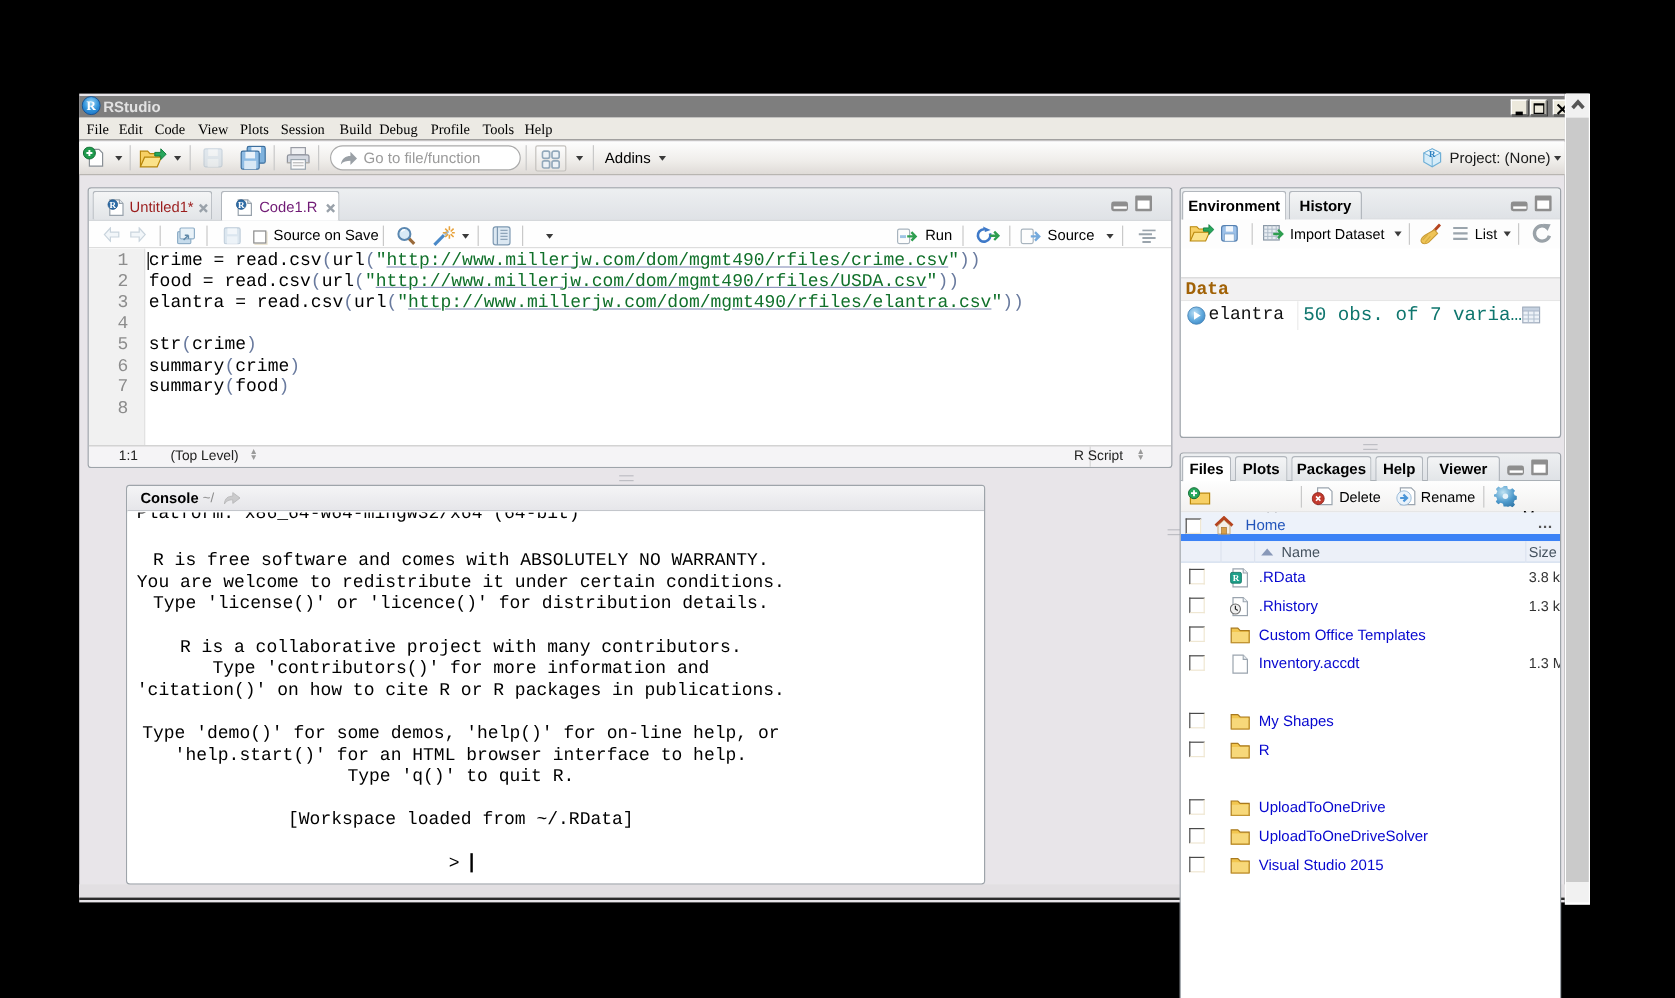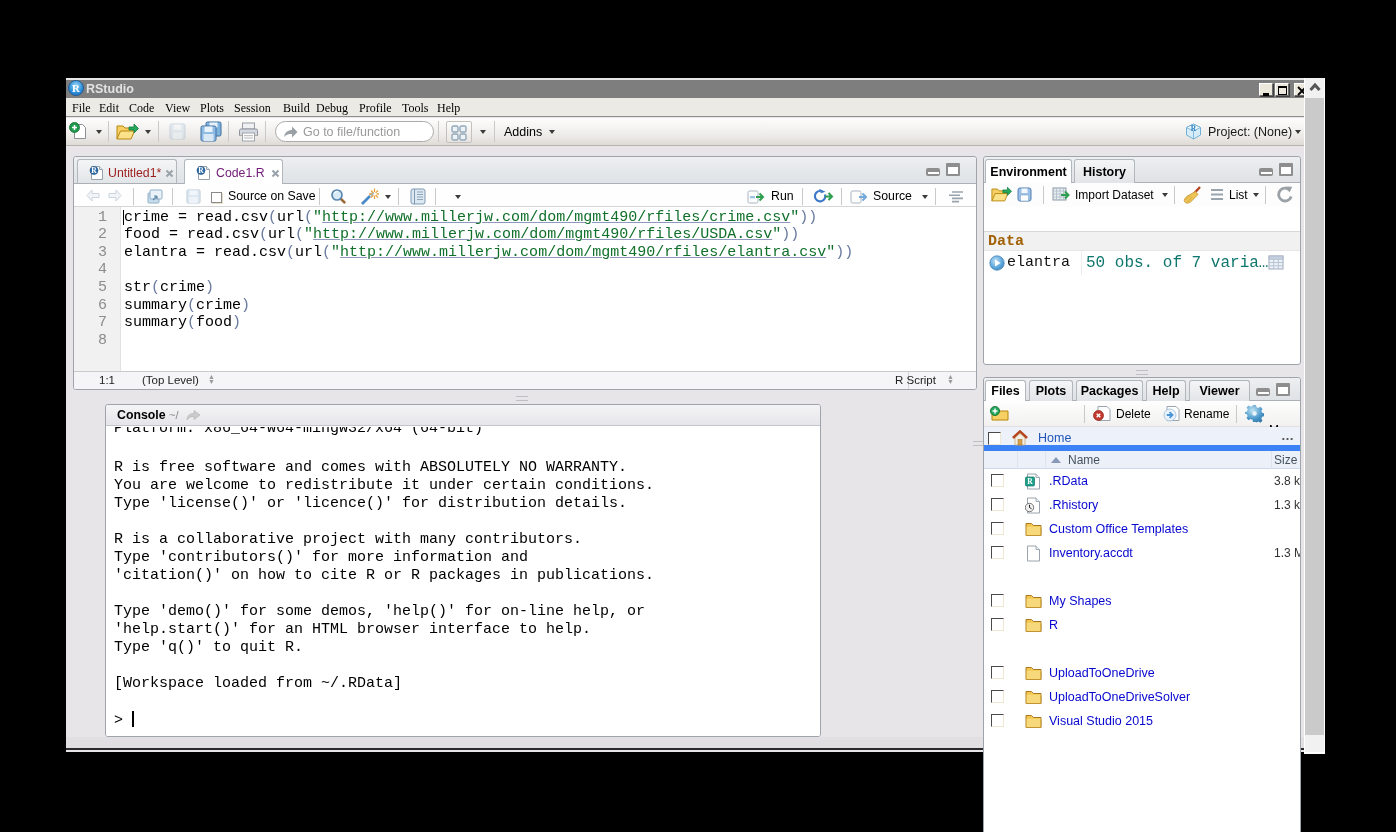--- a/index.html
+++ b/index.html
@@ -296,21 +296,21 @@
       <svg class="abs" style="left:80px;top:4px" width="15" height="12" viewBox="0 0 15 12" opacity="0.55">
           <path d="M1 11 C1.5 6 4 4.5 8 4.5 V1.5 L14 6 L8 10.5 V7.5 C5 7.5 3 8 1 11 z" fill="#B0B0B0" stroke="#909090" stroke-width="0.8"></path>
         </svg>
       <div class="minmax" style="right:14px;top:4px;">
           <div class="mm1">
             <i></i>
           </div>
           <div class="mm2"></div>
         </div>
     </div>
-    <div class="abs" style="left:0;top:22px;width:902px;height:310px;background:#FFF;overflow:hidden;">
+    <div class="abs" style="left:0;top:22px;width:902px;height:310px;background:#FFF;overflow:hidden;text-align:center;">
       <div class="mono abs" style="left:8px;top:-7px;font-size:15px;line-height:17.95px;color:#000;white-space:pre;">Platform: x86_64-w64-mingw32/x64 (64-bit)</div>
       <div class="mono abs" style="left:8px;top:32.4px;font-size:15px;line-height:17.95px;color:#000;white-space:pre;">R is free software and comes with ABSOLUTELY NO WARRANTY.
 You are welcome to redistribute it under certain conditions.
 Type 'license()' or 'licence()' for distribution details.
 
 R is a collaborative project with many contributors.
 Type 'contributors()' for more information and
 'citation()' on how to cite R or R packages in publications.
 
 Type 'demo()' for some demos, 'help()' for on-line help, or

